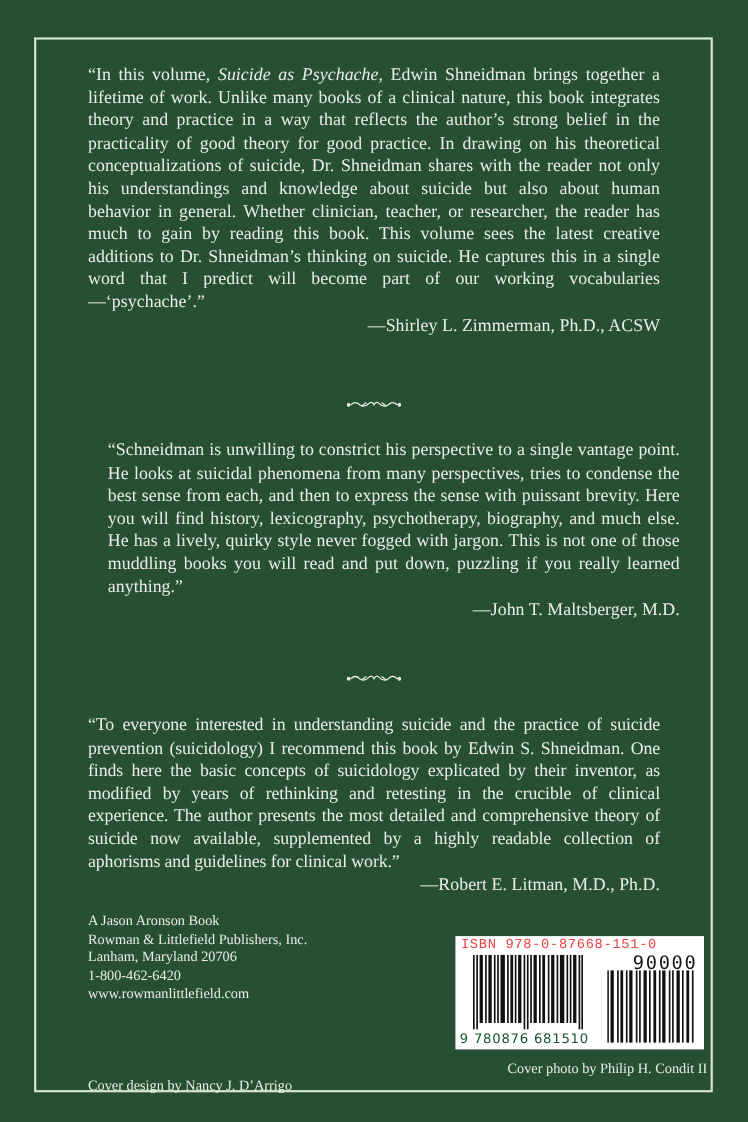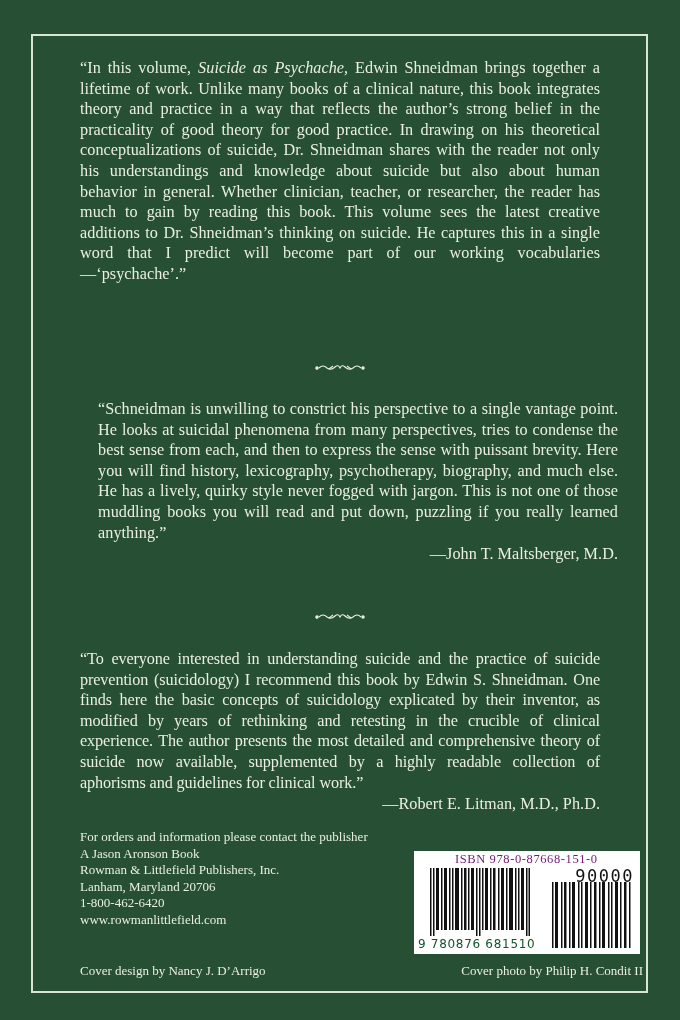--- a/index.html
+++ b/index.html
@@ -50,26 +50,25 @@
   .publisher div { white-space: nowrap; }
   .barcode {
     position: absolute;
     left: 414px; top: 851px;
     width: 226px; height: 103px;
     background: #ffffff;
   }
   .isbn-text {
     position: absolute;
     left: 5px; top: 1px;
-    font-family: Liberation Serif, serif;
+    font-family: Liberation Mono, monospace;
     font-size: 12.5px;
-    color: #701a75;
+    color: #ef4444;
     letter-spacing: 0.6px;
     white-space: nowrap;
-    margin-left: 36px;
   }
   .price-text {
     position: absolute;
     right: 6px; top: 15px;
     font-family: "DejaVu Sans Mono", "Liberation Mono", monospace;
     font-size: 17px;
     color: #111;
     letter-spacing: 1.5px;
   }
   .bars-main {
@@ -91,30 +90,31 @@
     letter-spacing: 0.7px;
     white-space: nowrap;
     background: #fff;
   }
   .credit {
     position: absolute;
     top: 963px;
     font-size: 13px;
     white-space: nowrap;
   }
-  .credit-left { left: 80px; }
+  .credit-left { left: 80px; margin-top: 16px; }
   .credit-right { right: 37px; }
 </style>
 </head>
 <body>
 
 <div class="frame"></div>
 
 <div class="quote q1">
   <p class="body"><span>“In this volume, </span><i>Suicide as Psychache</i><span>, Edwin Shneidman brings together a lifetime of work. Unlike many books of a clinical nature, this book integrates theory and practice in a way that reflects the author’s strong belief in the practicality of good theory for good practice. In drawing on his theoretical conceptualizations of suicide, Dr. Shneidman shares with the reader not only his understandings and knowledge about suicide but also about human behavior in general. Whether clinician, teacher, or researcher, the reader has much to gain by reading this book. This volume sees the latest creative additions to Dr. Shneidman’s thinking on suicide. He captures this in a single word that I predict will become part of our working vocabularies—‘psychache’.”</span></p>
+  <p class="attr">—Shirley L. Zimmerman, Ph.D., ACSW</p>
 </div>
 
 <svg class="ornament orn1" viewBox="0 0 50 10">
   <g fill="none" stroke="#e9efe3" stroke-width="1.1">
     <circle cx="2" cy="5" r="1.2" fill="#e9efe3"></circle>
     <path d="M4 5 Q8 1 12 5 Q16 8 20 4 Q23 1 25 5 Q27 1 30 4 Q34 8 38 5 Q42 1 46 5"></path>
     <path d="M14 6 L18 3 M32 3 L36 6"></path>
     <circle cx="48" cy="5" r="1.2" fill="#e9efe3"></circle>
   </g>
 </svg>
@@ -132,21 +132,20 @@
     <circle cx="48" cy="5" r="1.2" fill="#e9efe3"></circle>
   </g>
 </svg>
 
 <div class="quote q3">
   <p class="body">“To everyone interested in understanding suicide and the practice of suicide prevention (suicidology) I recommend this book by Edwin S. Shneidman. One finds here the basic concepts of suicidology explicated by their inventor, as modified by years of rethinking and retesting in the crucible of clinical experience. The author presents the most detailed and comprehensive theory of suicide now available, supplemented by a highly readable collection of aphorisms and guidelines for clinical work.”</p>
   <p class="attr">—Robert E. Litman, M.D., Ph.D.</p>
 </div>
 
 <div class="publisher">
-  <div>For orders and information please contact the publisher</div>
   <div>A Jason Aronson Book</div>
   <div>Rowman &amp; Littlefield Publishers, Inc.</div>
   <div>Lanham, Maryland 20706</div>
   <div>1-800-462-6420</div>
   <div>www.rowmanlittlefield.com</div>
 </div>
 
 <div class="barcode">
   <div class="isbn-text">ISBN 978-0-87668-151-0</div>
   <div class="price-text">90000</div>

